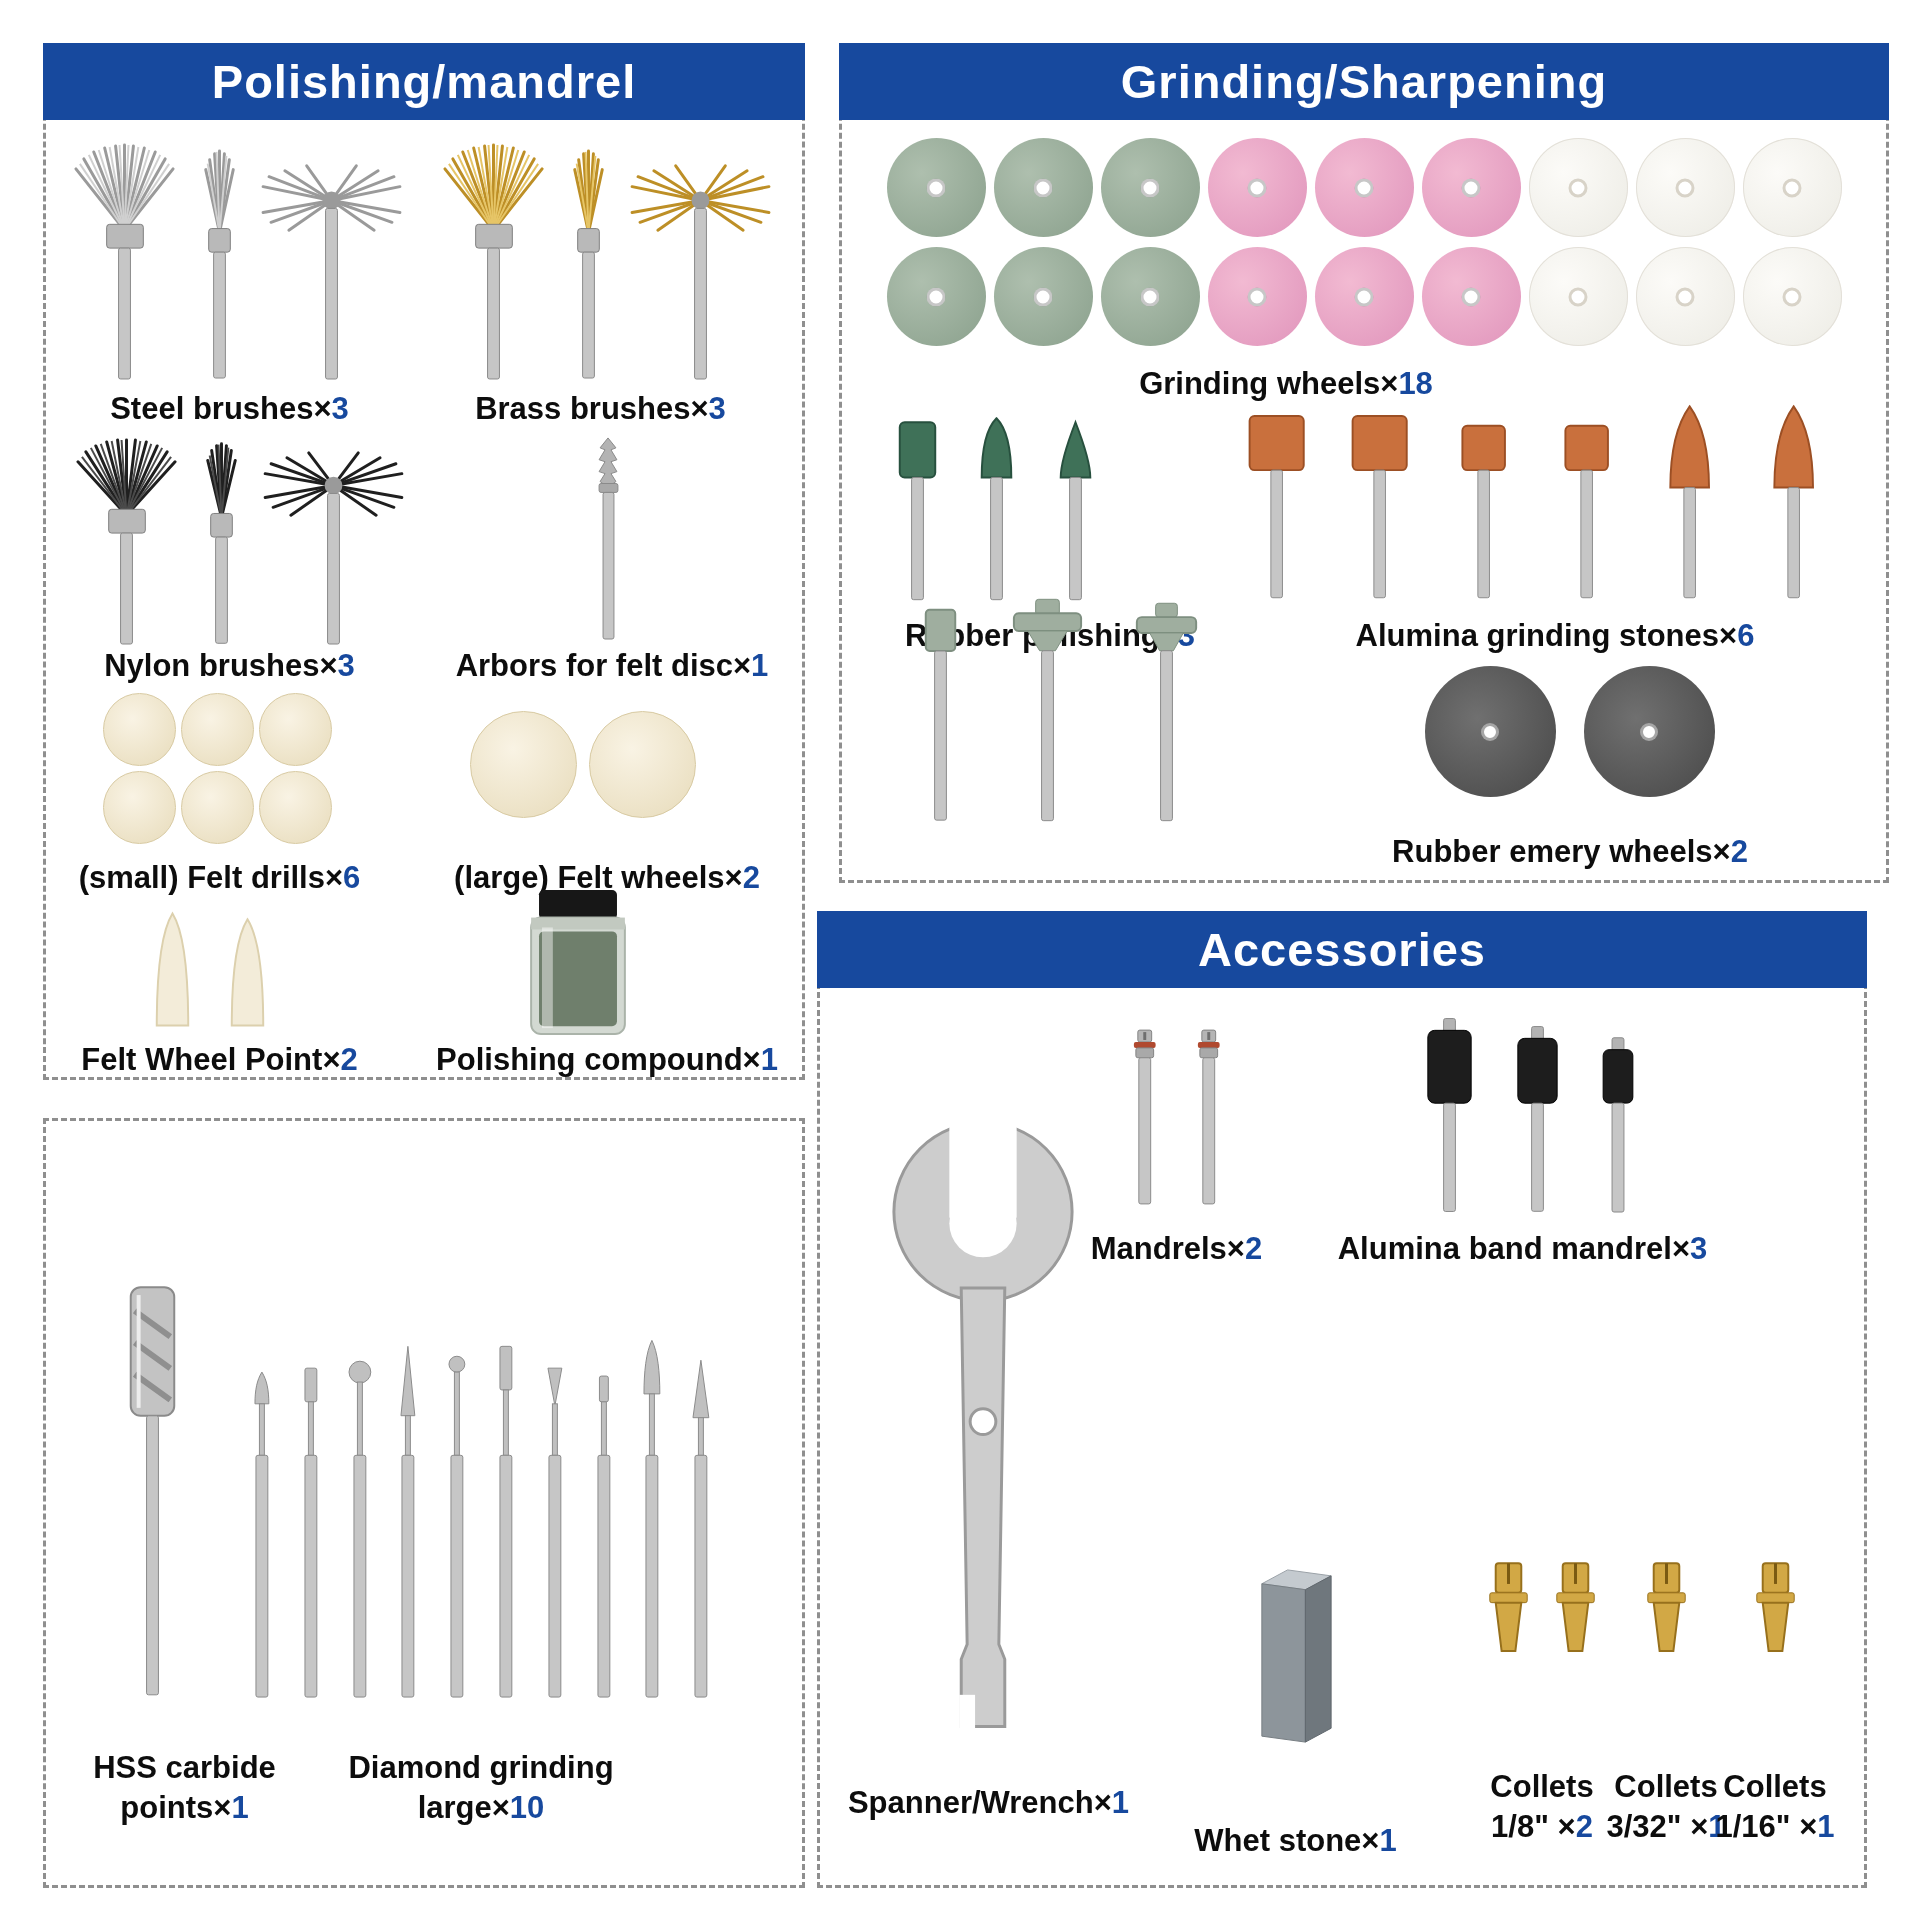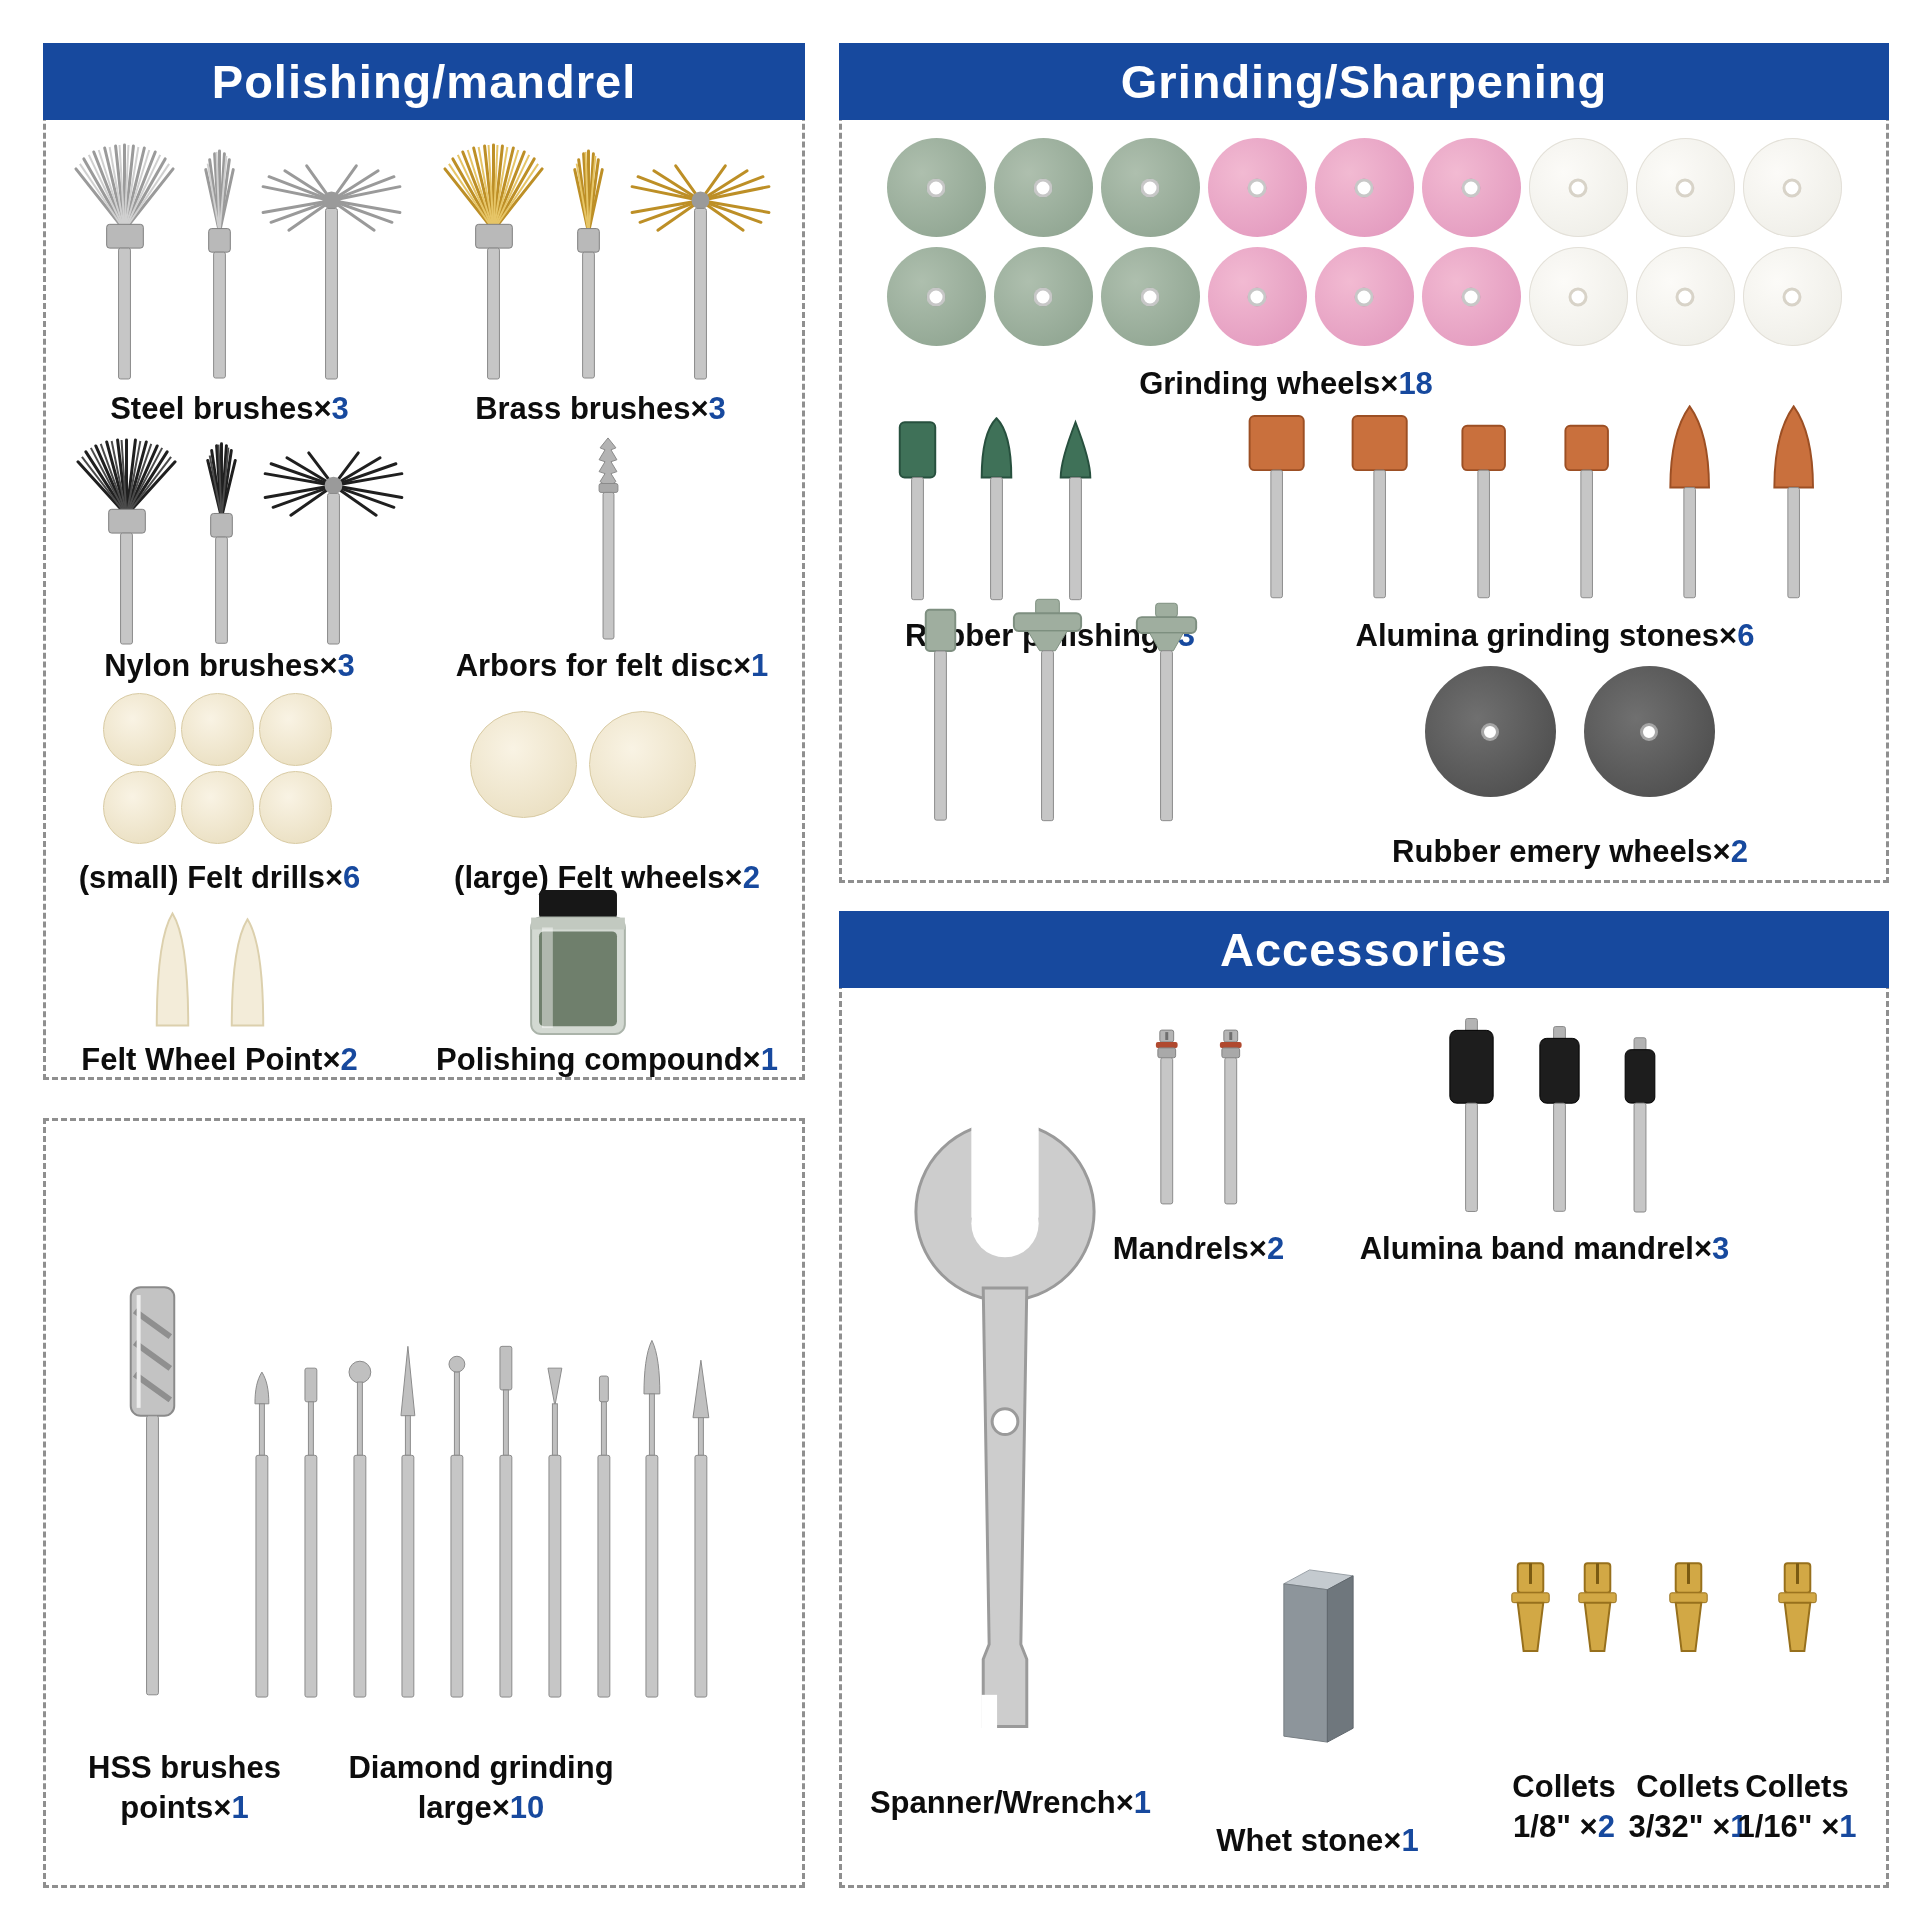--- a/index.html
+++ b/index.html
@@ -474,30 +474,30 @@
       <rect x="17" y="180" width="12" height="244" rx="2" fill="#c6c6c6" stroke="#8a8a8a"></rect>
     </svg>
     <svg width="46" height="426" viewBox="0 0 46 430">
       <path d="M23 84 L31 142 L15 142 Z" fill="#c0c0c0" stroke="#8b8b8b"></path>
       <rect x="20.5" y="142" width="5" height="38" fill="#c0c0c0" stroke="#8b8b8b"></rect>
       <rect x="17" y="180" width="12" height="244" rx="2" fill="#c6c6c6" stroke="#8a8a8a"></rect>
     </svg>
   </div>
 
   <div class="lbl" style="left:0;top:627px;width:277px">
-    <div><span>HSS brushes</span></div>
+    <div><span>HSS carbide</span></div>
     <div><span>points×</span><span class="cnt">1</span></div>
   </div>
   <div class="lbl" style="left:257px;top:627px;width:356px">
     <div><span>Diamond grinding</span></div>
     <div><span>large×</span><span class="cnt">10</span></div>
   </div>
 </div>
 
-<div class="panel" style="left:839px;top:911px;width:1050px;height:977px">
+<div class="panel" style="left:817px;top:911px;width:1050px;height:977px">
   <div class="phead">Accessories</div>
 
   <div class="cluster" style="left:305px;top:112px;width:103px;height:183px;gap:24px">
     <svg width="40" height="183" viewBox="0 0 40 185">
       <rect x="13" y="4" width="14" height="12" rx="2" fill="#b5b5b5" stroke="#828282"></rect>
       <line x1="20" y1="6" x2="20" y2="14" stroke="#6f6f6f" stroke-width="3"></line>
       <rect x="9" y="16" width="22" height="6" rx="2" fill="#b0492f"></rect>
       <rect x="11" y="22" width="18" height="10" rx="2" fill="#a9a9a9" stroke="#828282"></rect>
       <rect x="14" y="32" width="12" height="148" rx="2" fill="#c6c6c6" stroke="#8a8a8a"></rect>
     </svg>

